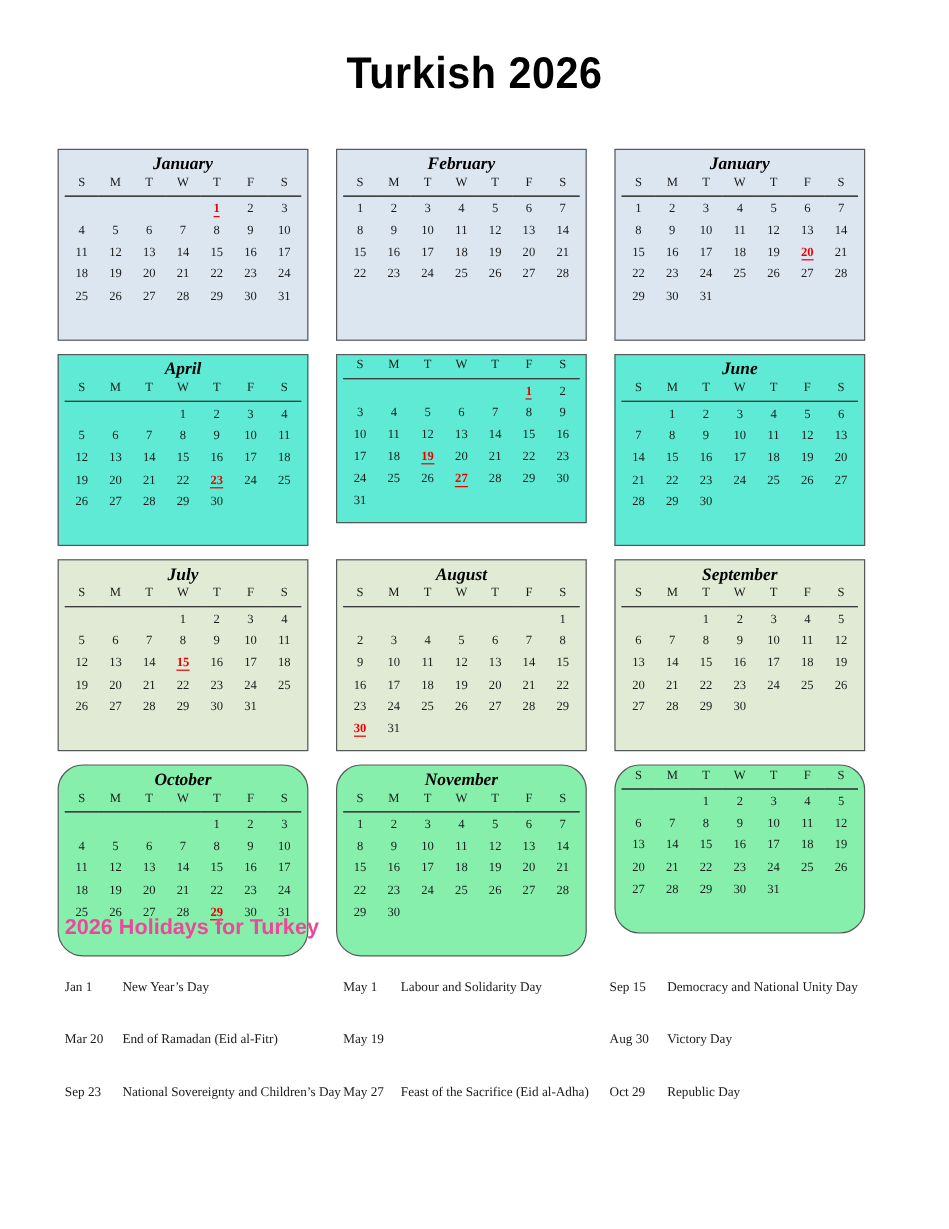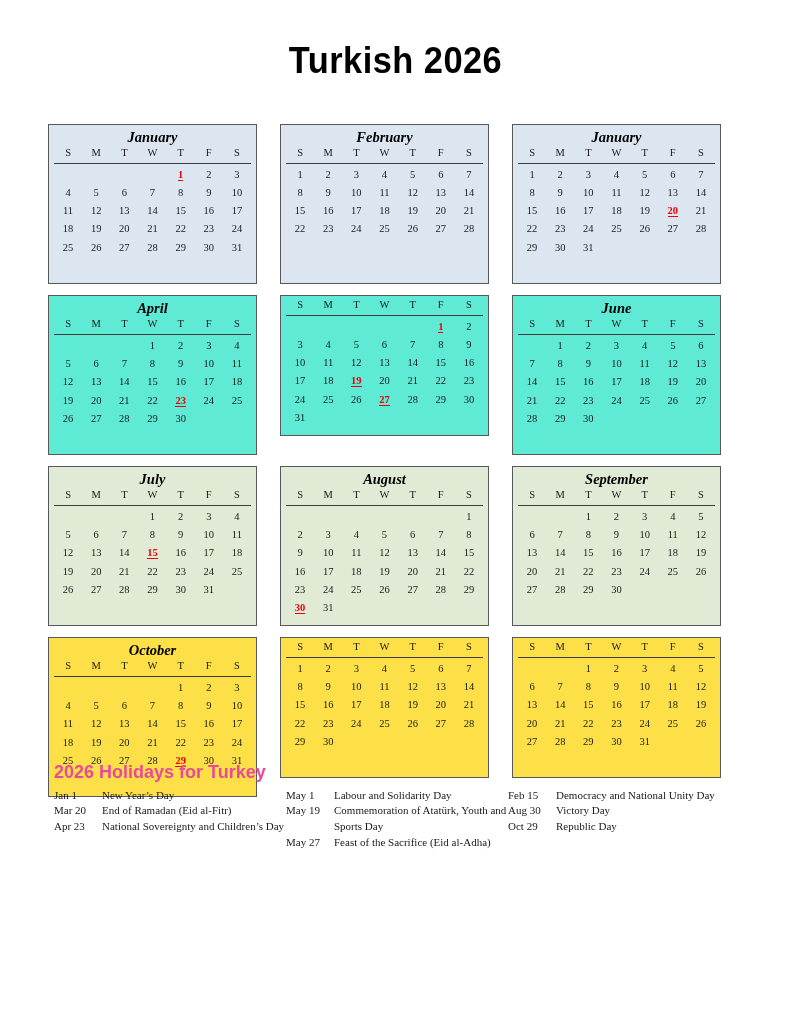--- a/index.html
+++ b/index.html
@@ -94,21 +94,21 @@
   td.hol span {
     color: #ee0000;
     font-weight: bold;
     border-bottom: 1.5px solid #ee0000;
     padding-bottom: 0px;
   }
   
   .theme-blue  { background: #dce6f0; }
   .theme-cream { background: #5eead4; }
   .theme-green { background: #e1ead5; }
-  .theme-peach { background: #fde047; }
+  .theme-peach { background: #86efac; border-radius: 21px; }
 
   .legend {
     position: absolute;
     left: 54px;
     top: 762px;
     width: 700px;
   }
   .legend-title {
     font-family: "Liberation Sans", "DejaVu Sans", sans-serif;
     font-weight: bold;
@@ -125,20 +125,21 @@
     font-size: 11px;
     line-height: 1.43;
     color: #1a1a1a;
   }
   .legend-col.c1 { width: 232px; }
   .legend-col.c2 { width: 222px; }
   .legend-col.c3 { width: 240px; }
   .hrow {
     display: flex;
     align-items: baseline;
+    margin-top: 28px;
   }
   .hdate {
     width: 48px;
     flex: 0 0 48px;
     white-space: nowrap;
   }
   .hname {
     flex: 1 1 auto;
   }
 </style>
@@ -884,20 +885,21 @@
                 <td></td>
                 <td></td>
                 <td></td>
               </tr>
             </tbody>
           </table>
         </div>
       </div>
       <div class="month-cell">
         <div class="month theme-peach">
+          <div class="month-name">November</div>
           <table class="cal">
             <thead>
               <tr>
                 <th>S</th>
                 <th>M</th>
                 <th>T</th>
                 <th>W</th>
                 <th>T</th>
                 <th>F</th>
                 <th>S</th>
@@ -1043,41 +1045,40 @@
         <div class="legend-col c1">
           <div class="hrow">
             <div class="hdate">Jan 1</div>
             <div class="hname">New Year’s Day</div>
           </div>
           <div class="hrow">
             <div class="hdate">Mar 20</div>
             <div class="hname">End of Ramadan (Eid al-Fitr)</div>
           </div>
           <div class="hrow">
-            <div class="hdate">Apr 23</div>
+            <div class="hdate">Sep 23</div>
             <div class="hname">National Sovereignty and Children’s Day</div>
           </div>
         </div>
         <div class="legend-col c2">
           <div class="hrow">
             <div class="hdate">May 1</div>
             <div class="hname">Labour and Solidarity Day</div>
           </div>
           <div class="hrow">
             <div class="hdate">May 19</div>
-            <div class="hname">Commemoration of Atatürk, Youth and Sports Day</div>
           </div>
           <div class="hrow">
             <div class="hdate">May 27</div>
             <div class="hname">Feast of the Sacrifice (Eid al-Adha)</div>
           </div>
         </div>
         <div class="legend-col c3">
           <div class="hrow">
-            <div class="hdate">Feb 15</div>
+            <div class="hdate">Sep 15</div>
             <div class="hname">Democracy and National Unity Day</div>
           </div>
           <div class="hrow">
             <div class="hdate">Aug 30</div>
             <div class="hname">Victory Day</div>
           </div>
           <div class="hrow">
             <div class="hdate">Oct 29</div>
             <div class="hname">Republic Day</div>
           </div>

